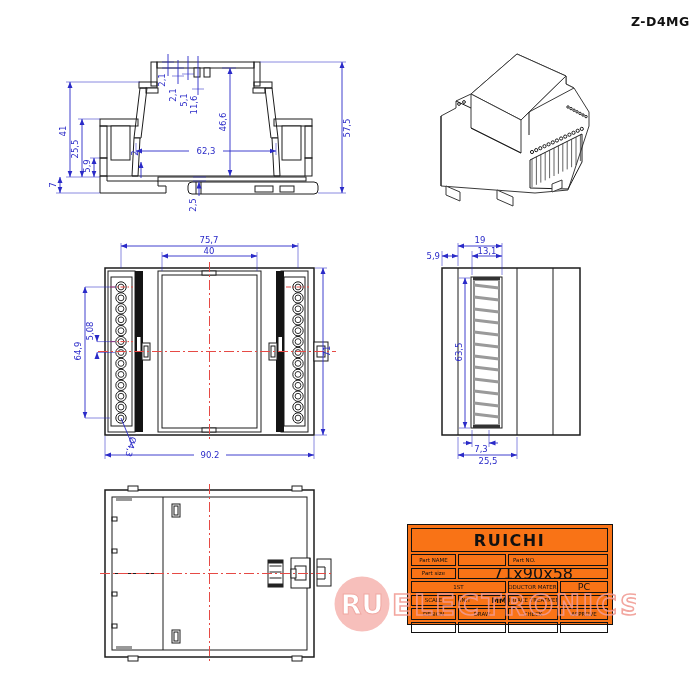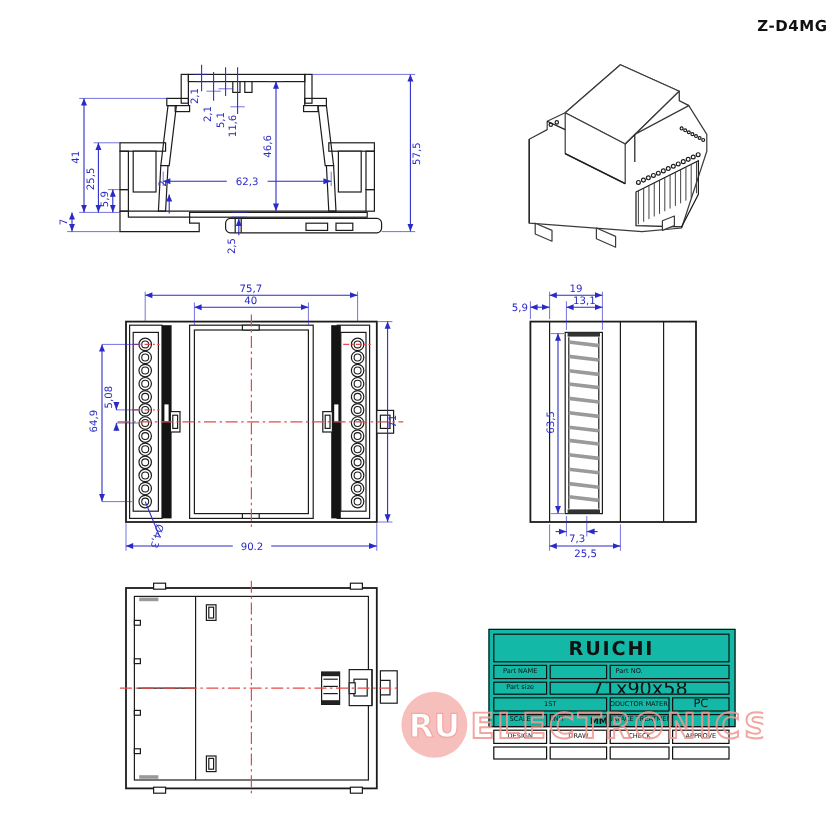--- a/index.html
+++ b/index.html
@@ -2,25 +2,25 @@
 <html><head>
 <meta charset="utf-8">
 <style>
   html,body{margin:0;padding:0;background:#fff;}
   .page{position:relative;width:700px;height:700px;background:#fff;overflow:hidden;
         font-family:"DejaVu Sans",sans-serif;}
   svg text{font-family:"DejaVu Sans",sans-serif;}
   .model{position:absolute;left:631px;top:14px;font-size:12.5px;font-weight:bold;color:#111;
          letter-spacing:.5px;}
   
-  .tb{position:absolute;left:407px;top:524px;width:206px;height:82px;border:1.6px solid #111;
+  .tb{position:absolute;left:407px;top:524px;width:206px;height:101px;border:1.6px solid #111;
       box-sizing:border-box;padding:3px;display:grid;
       grid-template-columns:45px 48px 50px 48px;
       grid-template-rows:24px repeat(6,11.5px);
-      column-gap:2px;row-gap:2px;background:#14b8a6;}
+      column-gap:2px;row-gap:2px;background:#f97316;}
   .cell{border:1.5px solid #111;box-sizing:border-box;display:flex;align-items:center;
         justify-content:center;font-size:5.5px;color:#111;overflow:hidden;white-space:nowrap;}
   .cell.left{justify-content:flex-start;padding-left:4px;}
   .tb-brand{grid-area:1/1/2/5;font-size:16px;font-weight:bold;letter-spacing:1.5px;}
   .c-size{grid-area:3/2/4/5;font-size:16px;}
   .c-pc{font-size:9.5px;font-weight:normal;}
   .c-unit{gap:21px;}
   .c-unit b{font-size:7.5px;}
   .wm{position:absolute;left:326px;top:572px;pointer-events:none;}
 </style>

